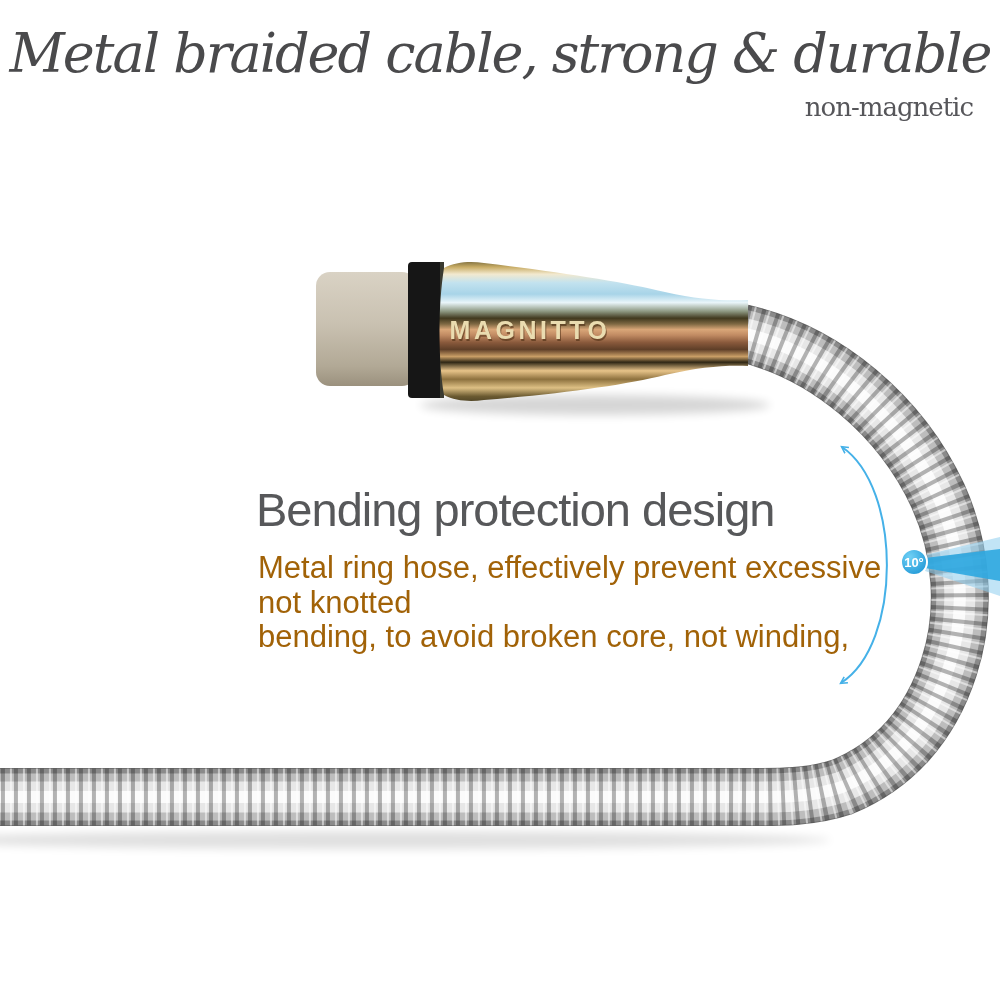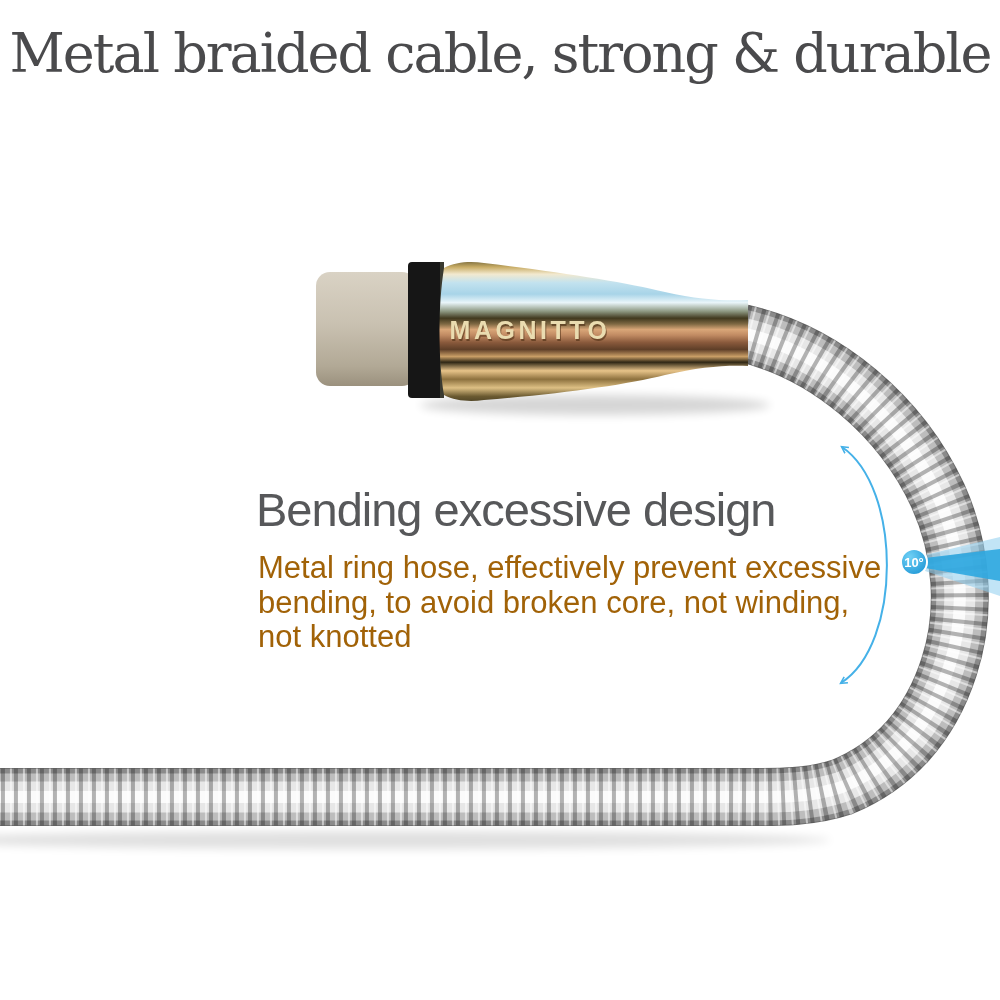--- a/index.html
+++ b/index.html
@@ -12,20 +12,21 @@
   }
   .title{
     position:absolute;
     top:22px;left:0;right:0;
     text-align:center;
     font-family:"DejaVu Serif", serif;
     font-size:54px;
     letter-spacing:-2px;
     color:#4a4a4c;
     white-space:nowrap;
+    font-style:italic;
   }
   .subtitle{
     position:absolute;
     top:92px;right:27px;
     font-family:"DejaVu Serif", serif;
     font-size:26px;
     letter-spacing:-1px;
     color:#56565a;
   }
   .feature-heading{
@@ -46,20 +47,21 @@
     position:absolute;
     top:0;left:0;
   }
 </style>
 </head>
 <body>
 
 <div class="page">
 
   <div class="title">Metal braided cable, strong &amp; durable</div>
+  <div class="subtitle">non-magnetic</div>
 
   <svg class="illustration" width="1000" height="1000" viewBox="0 0 1000 1000">
     <defs>
       <path id="cablePath" fill="none" d="M 742,333 C 826,352 901,416 938,496 C 962,549 967,612 949,667 C 930,726 893,766 842,787 C 806,799 771,797 724,797 L -30,797"></path>
       <linearGradient id="tipGrad" x1="0" y1="270" x2="0" y2="390" gradientUnits="userSpaceOnUse">
         <stop offset="0" stop-color="#dad3c5"></stop>
         <stop offset="0.45" stop-color="#c9c1b1"></stop>
         <stop offset="0.8" stop-color="#b2a996"></stop>
         <stop offset="1" stop-color="#968c79"></stop>
       </linearGradient>
@@ -131,20 +133,20 @@
       <path d="M 842,447 C 902,488 902,644 841,683" fill="none" stroke="#45b1e8" stroke-width="2" marker-start="url(#arrowhead)" marker-end="url(#arrowhead)"></path>
       <polygon points="925,555 1000,537 1000,596 925,571" fill="#8ecdef" opacity="0.55"></polygon>
       <polygon points="925,558 1000,549 1000,581 925,568" fill="#2ea7e0" opacity="0.9"></polygon>
       <g>
         <circle cx="914" cy="562" r="13" fill="url(#badgeGrad)" stroke="#ffffff" stroke-width="2"></circle>
         <text x="914" y="567" text-anchor="middle" font-family="Liberation Sans, sans-serif" font-size="13" font-weight="bold" fill="#ffffff">10°</text>
       </g>
     </g>
   </svg>
 
-  <div class="feature-heading">Bending excessive design</div>
+  <div class="feature-heading">Bending protection design</div>
   <div class="feature-body">
     <div>Metal ring hose, effectively prevent excessive</div>
+    <div>not knotted</div>
     <div>bending, to avoid broken core, not winding,</div>
-    <div>not knotted</div>
   </div>
 
 </div>
 
 </body></html>

